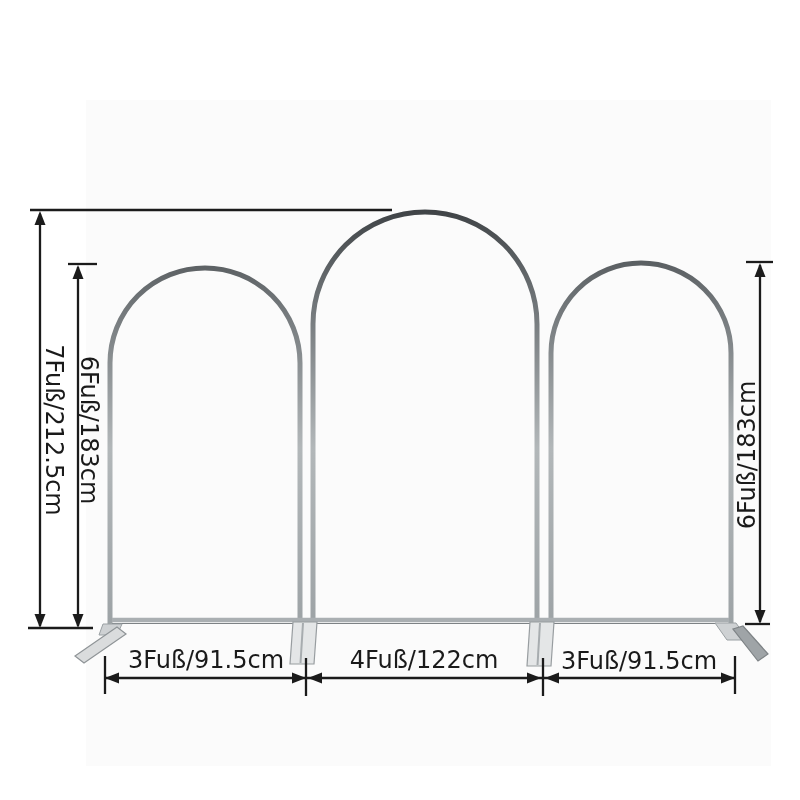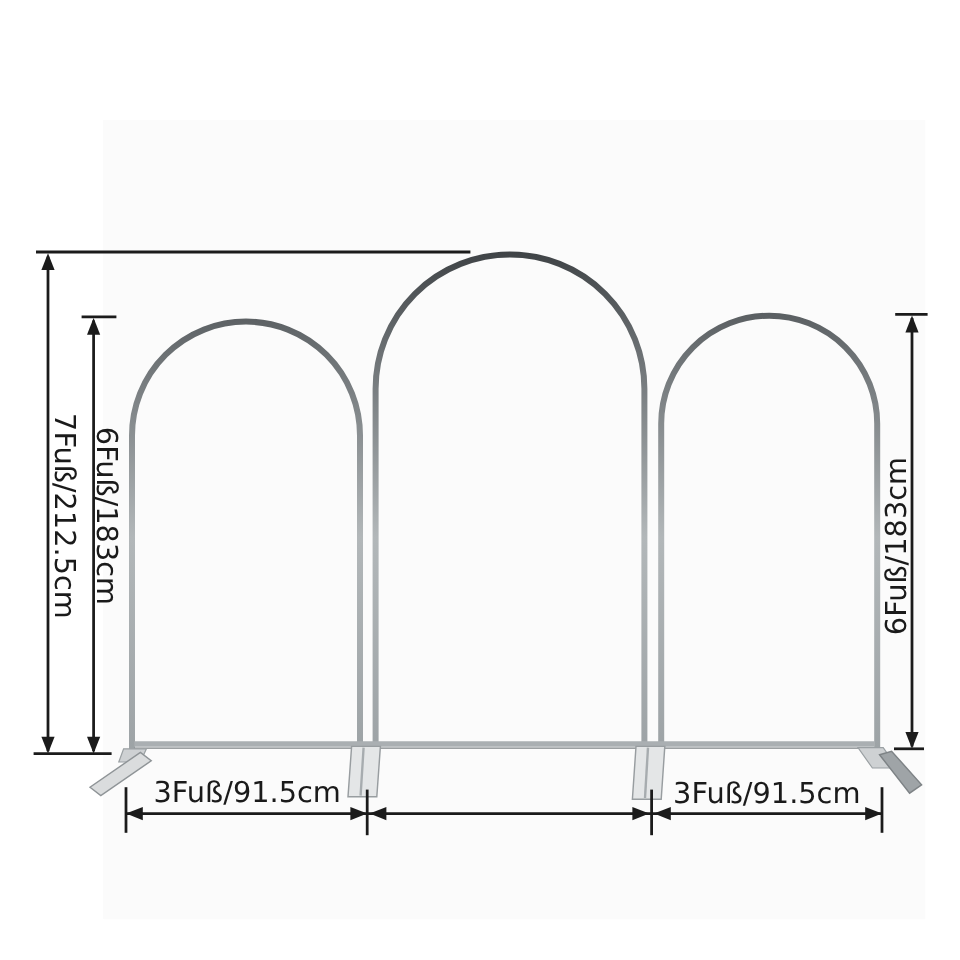--- a/index.html
+++ b/index.html
@@ -114,15 +114,16 @@
         <polygon points="545,678 559,672.5 559,683.5" stroke="none"></polygon>
         <polygon points="735,678 721,672.5 721,683.5" stroke="none"></polygon>
       </g>
     </g>
   </svg>
 
   <div class="dim-label rot-cw" style="left:54px;top:430px">7Fuß/212.5cm</div>
   <div class="dim-label rot-cw" style="left:89px;top:430px">6Fuß/183cm</div>
   <div class="dim-label rot-ccw" style="left:747px;top:455px">6Fuß/183cm</div>
   <div class="dim-label" style="left:206px;top:660px">3Fuß/91.5cm</div>
+  <div class="dim-label" style="left:424px;top:660px">4Fuß/122cm</div>
   <div class="dim-label" style="left:639px;top:661px">3Fuß/91.5cm</div>
 
 </div>
 
 </body></html>

